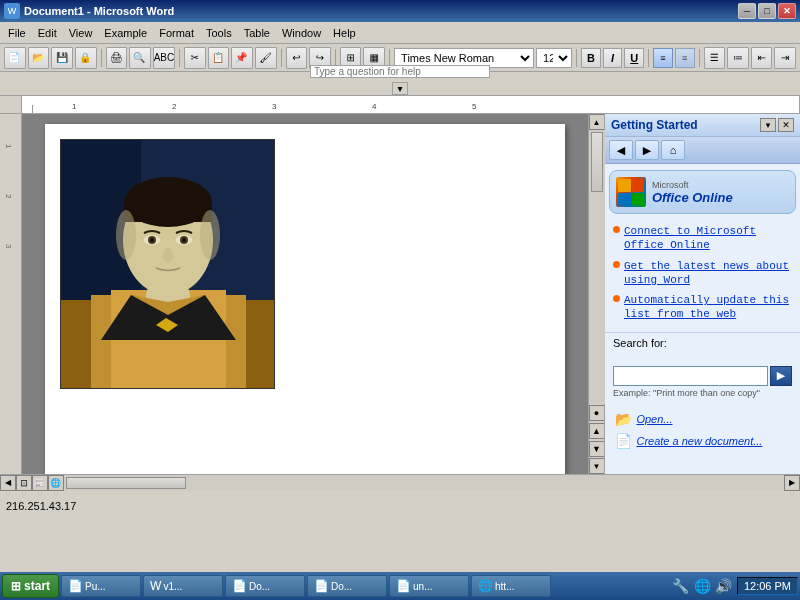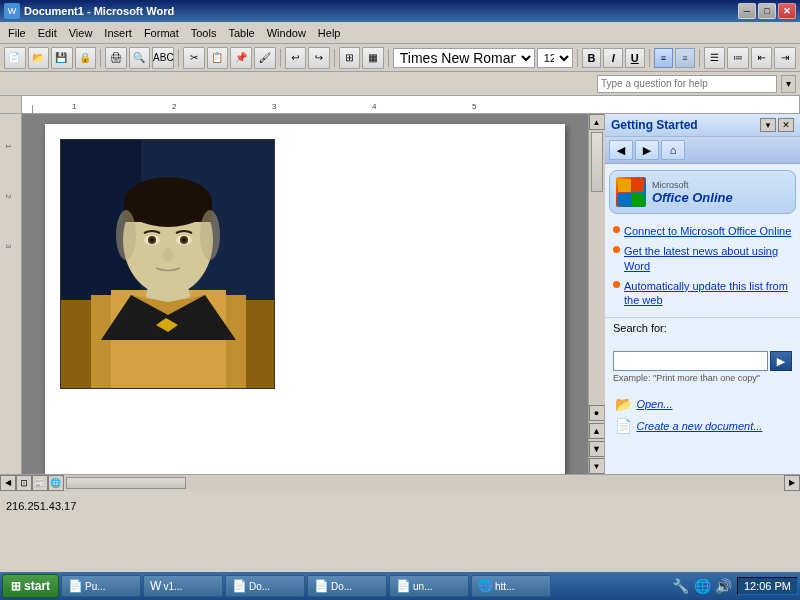--- a/index.html
+++ b/index.html
@@ -57,21 +57,21 @@
     }
     .tb-btn {
       width: 22px; height: 22px;
       background: linear-gradient(to bottom, #f0f0f0, #d8d8d8);
       border: 1px solid #a0a0a0;
       display: flex; align-items: center; justify-content: center;
       font-size: 10px; cursor: pointer; border-radius: 1px;
     }
     .tb-separator { width: 1px; height: 18px; background: #a0a0a0; margin: 0 2px; }
     .font-select {
-      height: 20px; font-size: 14px; border: 1px solid #a0a0a0;
+      height: 20px; font-size: 11px; border: 1px solid #a0a0a0;
       background: white; padding: 0 2px; min-width: 140px;
     }
     .size-select {
       height: 20px; font-size: 11px; border: 1px solid #a0a0a0;
       background: white; padding: 0 2px; width: 36px;
     }
     .tb-format-btn {
       width: 20px; height: 20px;
       background: linear-gradient(to bottom, #f0f0f0, #d8d8d8);
       border: 1px solid #a0a0a0;
@@ -89,20 +89,21 @@
     
     #question-bar {
       background: #d4d0c8;
       height: 24px;
       display: flex;
       align-items: center;
       justify-content: flex-end;
       padding: 0 4px;
       border-bottom: 1px solid #a0a0a0;
       gap: 4px;
+      flex-direction: column;
     }
     #question-input {
       height: 18px; width: 180px; font-size: 10px;
       border: 1px solid #a0a0a0; padding: 0 3px;
       background: white;
     }
     .q-btn {
       height: 18px; padding: 0 4px; font-size: 10px;
       background: #d4d0c8; border: 1px solid #a0a0a0; cursor: pointer;
     }
@@ -237,21 +238,21 @@
     .logo-q { border-radius: 1px; }
     .logo-q1 { background: #f0a000; }
     .logo-q2 { background: #e04000; }
     .logo-q3 { background: #0070c0; }
     .logo-q4 { background: #00a000; }
     #office-text { font-size: 13px; color: #0033aa; font-weight: bold; font-style: italic; }
 
     #panel-links { padding: 4px 8px; }
     .panel-link-item {
       display: flex; align-items: flex-start;
-      gap: 4px; margin-bottom: 6px; cursor: pointer;
+      gap: 4px; margin-bottom: 6px; cursor: pointer; font-family: Liberation Mono, monospace;
     }
     .bullet-orange {
       width: 7px; height: 7px; background: #ff6600;
       border-radius: 50%; margin-top: 2px; flex-shrink: 0;
     }
     .panel-link-text { color: #0033cc; text-decoration: underline; font-size: 11px; line-height: 1.3; }
     .more-link { color: #0033cc; text-decoration: underline; font-size: 11px; padding-left: 4px; cursor: pointer; margin-bottom: 8px; display: block; }
 
     #search-section { padding: 4px 8px; border-top: 1px solid #c0d0e8; }
     #search-label { font-size: 11px; color: #000; margin-bottom: 17px; }
@@ -400,21 +401,21 @@
     <div class="title-btn">─</div>
     <div class="title-btn">□</div>
     <div class="title-btn close-btn">✕</div>
   </div>
 </div>
 
 <div id="menu-bar">
   <div class="menu-item">File</div>
   <div class="menu-item">Edit</div>
   <div class="menu-item">View</div>
-  <div class="menu-item">Insert</div>
+  <div class="menu-item">Example</div>
   <div class="menu-item">Format</div>
   <div class="menu-item">Tools</div>
   <div class="menu-item">Table</div>
   <div class="menu-item">Window</div>
   <div class="menu-item">Help</div>
 </div>
 
 <div id="toolbar">
 
   <div class="tb-btn">📄</div>

